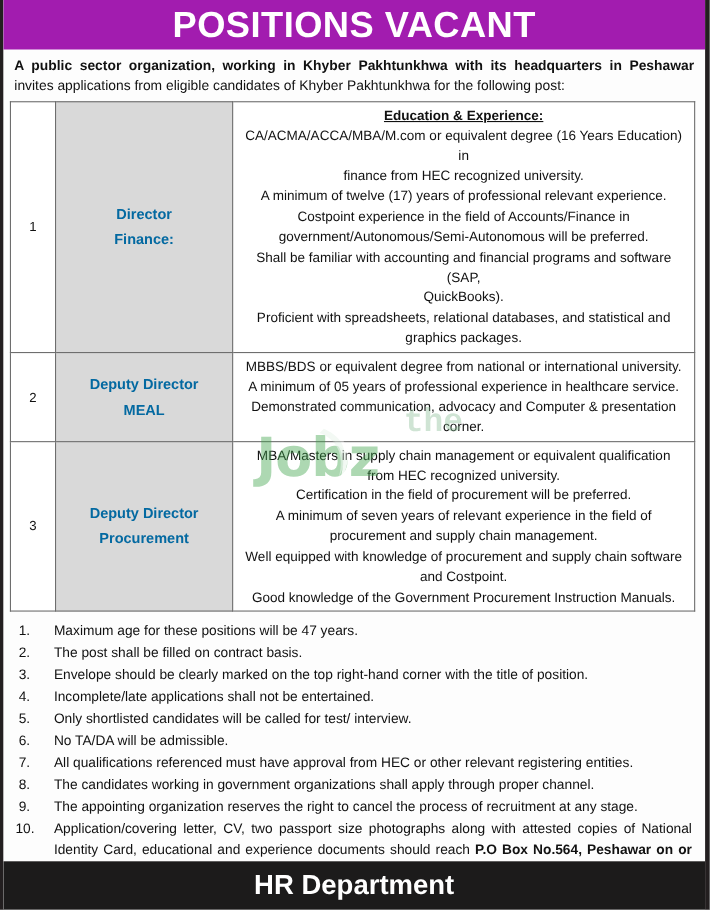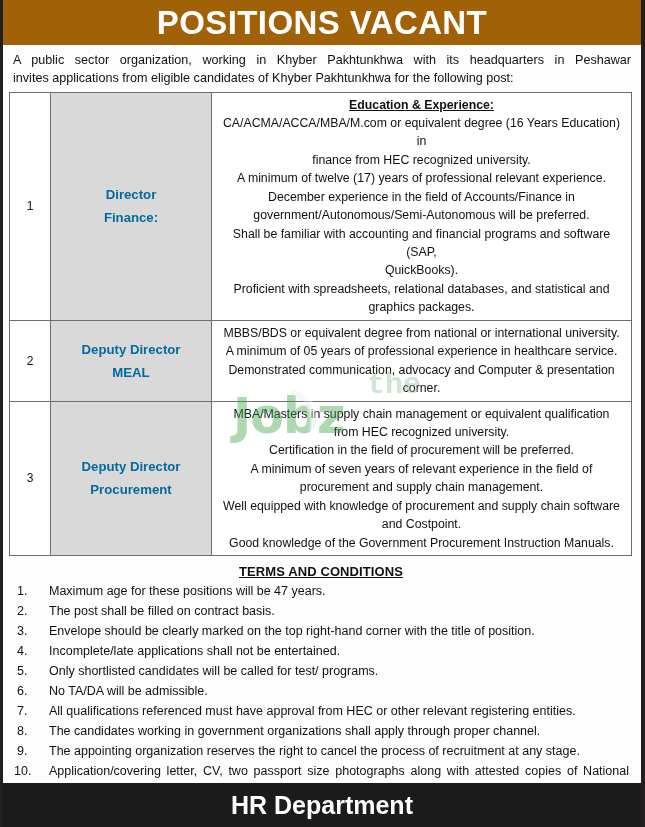--- a/index.html
+++ b/index.html
@@ -19,21 +19,21 @@
     height: 827px;
     background: #fdfdfd;
     box-sizing: border-box;
     border-left: 3px solid #231f20;
     border-right: 4px solid #231f20;
     overflow: hidden;
   }
 
   
   .banner-top {
-    background: #a16207;
+    background: #a21caf;
     height: 45px;
     display: flex;
     align-items: center;
     justify-content: center;
   }
   .banner-top-title {
     color: #ffffff;
     font-size: 33px;
     font-weight: bold;
     letter-spacing: 0.4px;
@@ -46,20 +46,21 @@
     padding: 6px 10px 4px 10px;
     font-size: 12.6px;
     color: #111;
     line-height: 1.45;
     text-align: justify;
     text-justify: inter-word;
   }
   .intro .line1 {
     text-align: justify;
     text-align-last: justify;
+    font-weight: bold;
   }
   .intro .line2 {
     text-align: left;
     white-space: nowrap;
   }
 
   
   .tbl-wrap {
     padding: 0 9px 0 6px;
   }
@@ -233,21 +234,21 @@
           <td class="col-sr">1</td>
           <td class="col-post">
             <div>Director</div>
             <div>Finance:</div>
           </td>
           <td class="col-desc">
             <span class="desc-head">Education &amp; Experience:</span>
             <span class="desc-line">CA/ACMA/ACCA/MBA/M.com or equivalent degree (16 Years Education) in</span>
             <span class="desc-line">finance from HEC recognized university.</span>
             <span class="desc-line">A minimum of twelve (17) years of professional relevant experience.</span>
-            <span class="desc-line">December experience in the field of Accounts/Finance in</span>
+            <span class="desc-line">Costpoint experience in the field of Accounts/Finance in</span>
             <span class="desc-line">government/Autonomous/Semi-Autonomous will be preferred.</span>
             <span class="desc-line">Shall be familiar with accounting and financial programs and software (SAP,</span>
             <span class="desc-line">QuickBooks).</span>
             <span class="desc-line">Proficient with spreadsheets, relational databases, and statistical and</span>
             <span class="desc-line">graphics packages.</span>
           </td>
         </tr>
 
         <tr>
           <td class="col-sr">2</td>
@@ -288,27 +289,26 @@
   <div class="watermark">
     <span class="wm-the">the</span>
     <span class="wm-jobz">Jobz</span>
     <svg class="wm-swoosh" viewBox="0 0 60 64">
       <path d="M12 4 C36 12, 48 30, 30 60 C40 32, 30 16, 8 10 Z" fill="#ffffff" opacity="0.85"></path>
       <path d="M16 8 C34 16, 42 30, 30 54 C36 32, 28 18, 12 12 Z" fill="#cfe6d4" opacity="0.6"></path>
     </svg>
   </div>
 
   <div class="terms">
-    <div class="terms-title">TERMS AND CONDITIONS</div>
     <ol class="terms-list">
       <li>Maximum age for these positions will be 47 years.</li>
       <li>The post shall be filled on contract basis.</li>
       <li>Envelope should be clearly marked on the top right-hand corner with the title of position.</li>
       <li>Incomplete/late applications shall not be entertained.</li>
-      <li>Only shortlisted candidates will be called for test/ programs.</li>
+      <li>Only shortlisted candidates will be called for test/ interview.</li>
       <li>No TA/DA will be admissible.</li>
       <li>All qualifications referenced must have approval from HEC or other relevant registering entities.</li>
       <li>The candidates working in government organizations shall apply through proper channel.</li>
       <li>The appointing organization reserves the right to cancel the process of recruitment at any stage.</li>
       <li class="wide last-item"><span>Application/covering letter, CV, two passport size photographs along with attested copies of National Identity Card, educational and experience documents should reach </span><b>P.O Box No.564, Peshawar on or before 29</b><sup class="ord">th</sup><b> December, 2025 (05:00 p.m.).</b></li>
     </ol>
   </div>
 
   <div class="banner-bottom">
     <div class="banner-bottom-title">HR Department</div>

